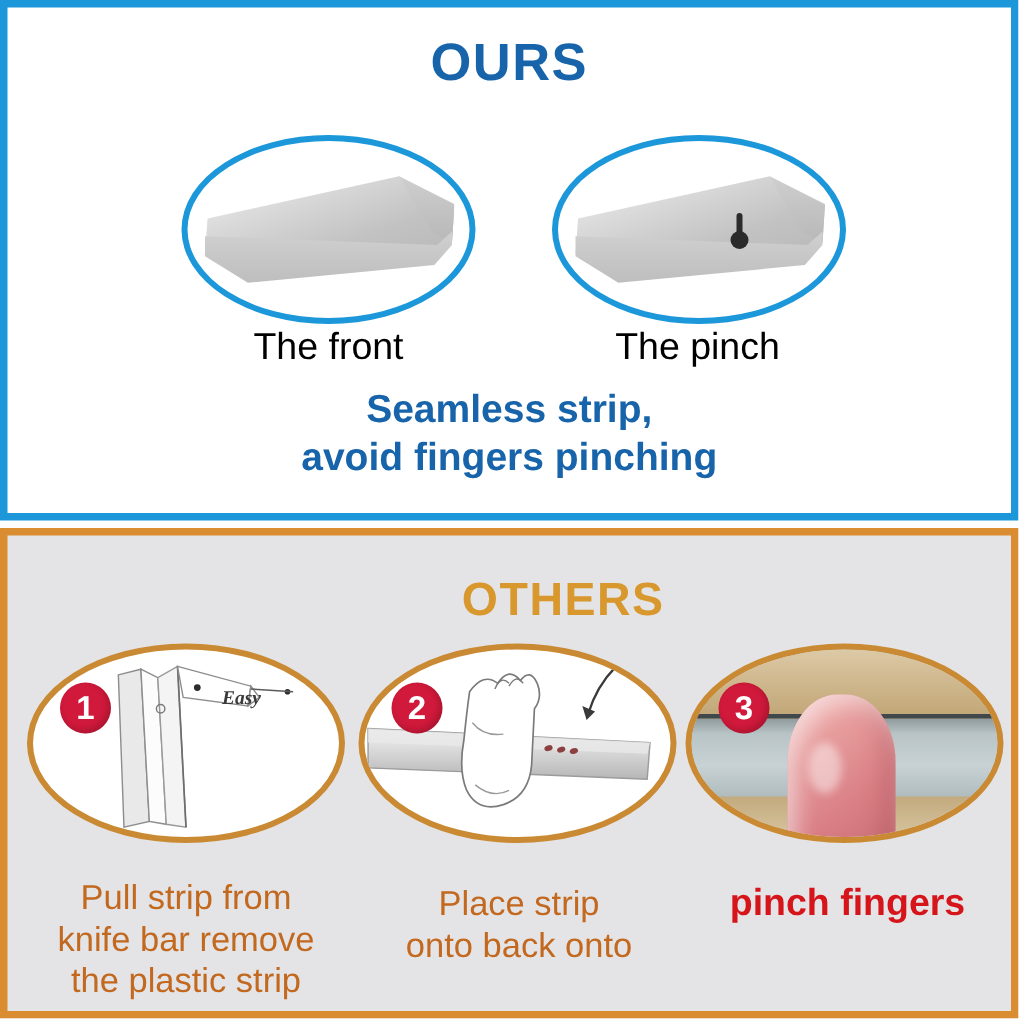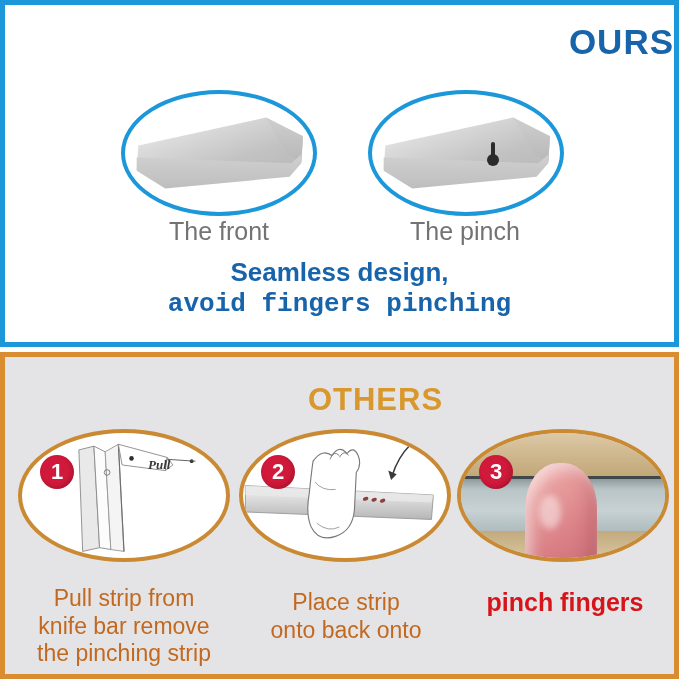--- a/index.html
+++ b/index.html
@@ -30,21 +30,21 @@
     height: 347px;
     box-sizing: border-box;
     border: 5px solid #1b97da;
     background: #ffffff;
   }
   .title-ours {
     position: absolute;
     left: 0;
     top: 17px;
     width: 669px;
-    text-align: right;
+    text-align: center;
     font-size: 35px;
     font-weight: bold;
     letter-spacing: 1px;
     color: #1764ab;
   }
 
   
   .oval-wrap {
     position: absolute;
     width: 196px;
@@ -121,37 +121,37 @@
     background: #2b2b2b;
     border-radius: 50%;
   }
 
   .oval-caption {
     position: absolute;
     top: 212px;
     width: 230px;
     text-align: center;
     font-size: 25px;
-    color: #737373;
+    color: #000000;
   }
   .oval-caption.front { left: 99px; }
   .oval-caption.back  { left: 345px; }
 
   .headline-ours {
     position: absolute;
     left: 0;
     top: 252px;
     width: 669px;
     text-align: center;
     font-size: 26px;
     font-weight: bold;
     line-height: 1.22;
     color: #1764ab;
   }
-  .headline-ours .l2 { display: block; font-family: Liberation Mono, monospace; }
+  .headline-ours .l2 { display: block; }
 
   
   .panel-others {
     position: absolute;
     left: 0;
     top: 352px;
     width: 679px;
     height: 327px;
     box-sizing: border-box;
     border: 5px solid #d98c30;
@@ -314,21 +314,21 @@
           <div class="keyhole-slot"></div>
           <div class="keyhole-bulb"></div>
         </div>
       </div>
     </div>
 
     <div class="oval-caption front">The front</div>
     <div class="oval-caption back">The pinch</div>
 
     <div class="headline-ours">
-      <span class="l1">Seamless design,</span>
+      <span class="l1">Seamless strip,</span>
       <span class="l2">avoid fingers pinching</span>
     </div>
   </div>
 
   <div class="panel-others">
 
     <div class="title-others">OTHERS</div>
 
     <div class="step s1">
       <div class="oval-orange">
@@ -337,21 +337,21 @@
           <polygon points="74,14 86,20 92,124 80,122" fill="#fcfcfc" stroke="#8d8d8d" stroke-width="1"></polygon>
           <polygon points="86,20 100,12 106,126 92,124" fill="#f4f4f4" stroke="#9a9a9a" stroke-width="1"></polygon>
           <line x1="100" y1="12" x2="106" y2="126" stroke="#6d6d6d" stroke-width="1.2"></line>
           <circle cx="88" cy="42" r="3" fill="none" stroke="#7a7a7a" stroke-width="1"></circle>
           <polygon points="100,12 152,26 150,40 104,34" fill="#ffffff" stroke="#8d8d8d" stroke-width="1"></polygon>
           <polygon points="150,40 158,34 152,26" fill="#ffffff" stroke="#8d8d8d" stroke-width="1"></polygon>
           <circle cx="114" cy="27" r="2.4" fill="#2c2c2c"></circle>
           <circle cx="178" cy="30" r="2" fill="#2c2c2c"></circle>
           <line x1="152" y1="28" x2="182" y2="30" stroke="#5a5a5a" stroke-width="1"></line>
         </svg>
-        <div class="pull-label">Pull</div>
+        <div class="pull-label">Easy</div>
       </div>
       <div class="badge">1</div>
     </div>
 
     <div class="step s2">
       <div class="oval-orange">
         <svg class="art" viewBox="0 0 212 133">
           <polygon points="0,56 200,66 198,92 0,84" fill="url(#g2)" stroke="#9b9b9b" stroke-width="1"></polygon>
           <defs>
             <linearGradient id="g2" x1="0" y1="0" x2="0" y2="1">
@@ -383,21 +383,21 @@
         <div class="photo-wood-bot"></div>
         <div class="finger"></div>
         <div class="finger-shine"></div>
       </div>
       <div class="badge">3</div>
     </div>
 
     <div class="step-caption c1">
       <span>Pull strip from</span>
       <span>knife bar remove</span>
-      <span>the pinching strip</span>
+      <span>the plastic strip</span>
     </div>
     <div class="step-caption c2">
       <span>Place strip</span>
       <span>onto back onto</span>
     </div>
     <div class="step-caption c3">
       <span>pinch fingers</span>
     </div>
   </div>
 

